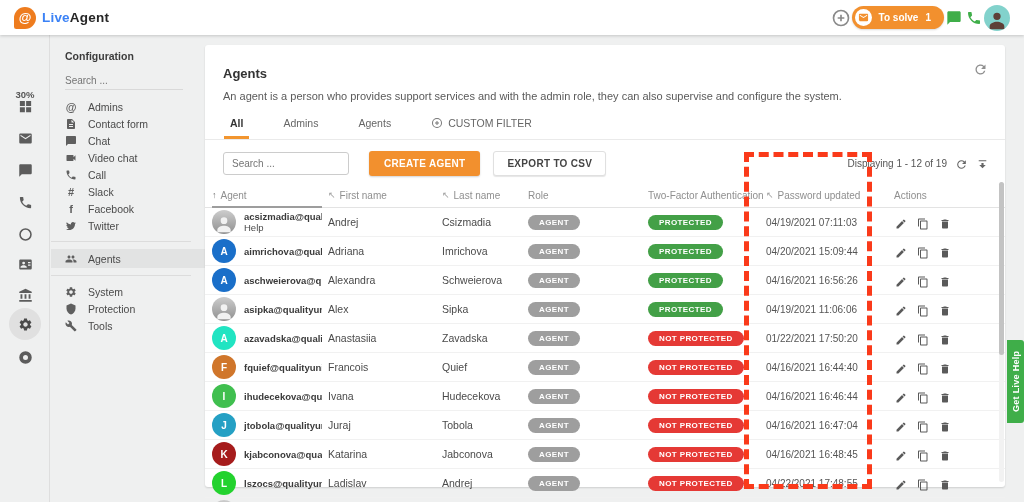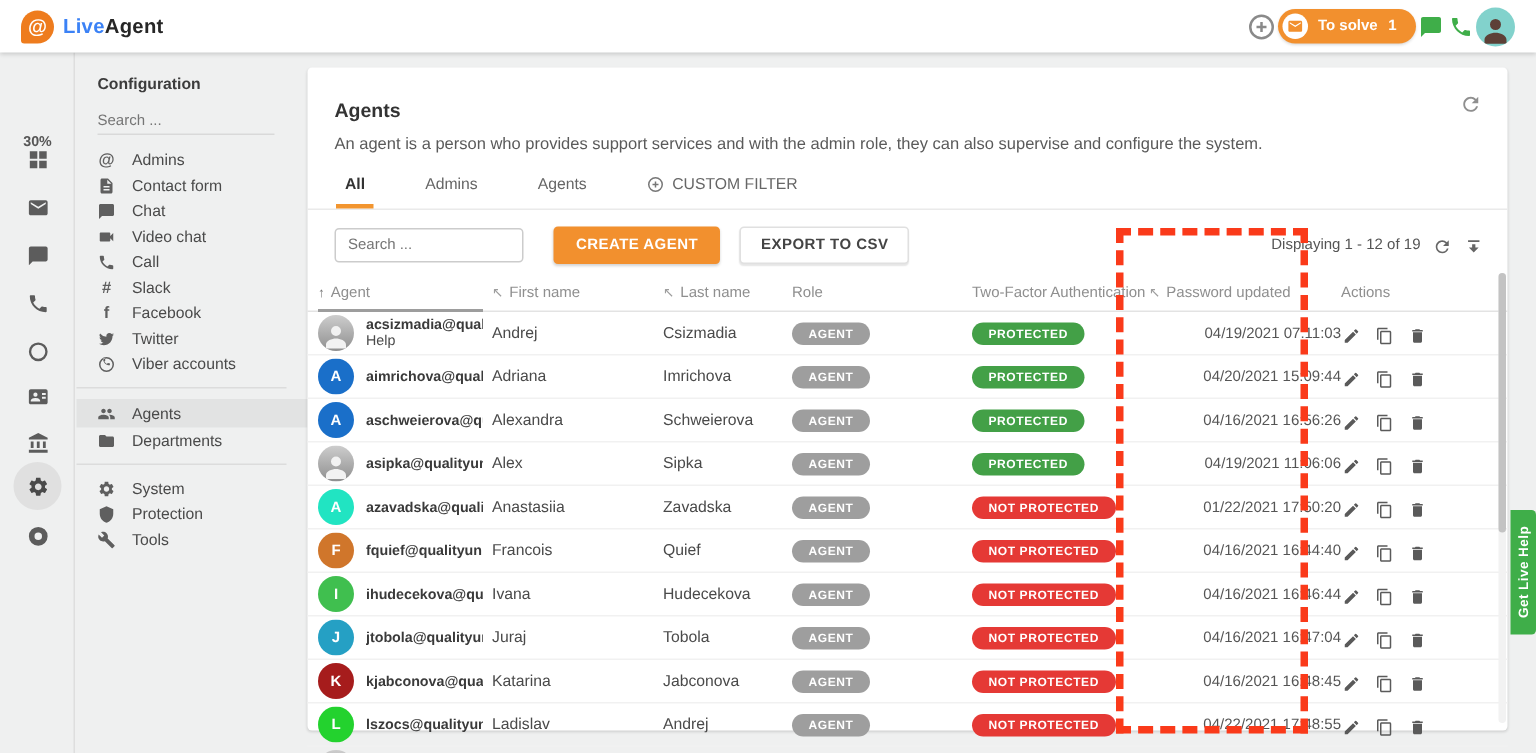--- a/index.html
+++ b/index.html
@@ -125,21 +125,21 @@
   .agent-text { overflow:hidden; }
   .agent-email { font-size:9.5px; font-weight:bold; color:#3a3a3a; white-space:nowrap; overflow:hidden; }
   .agent-sub { font-size:9.5px; color:#4a4a4a; }
   .pill {
     display:inline-block; border-radius:10px; color:#fff; font-size:8px; font-weight:bold;
     padding:3px 11px; letter-spacing:.4px; white-space:nowrap;
   }
   .role-AGENT { background:#9e9e9e; }
   .tfa-PROTECTED { background:#43a047; }
   .tfa-NOT { background:#e53935; }
-  .date-cell { font-size:10px; color:#555;text-align:right; }
+  .date-cell { font-size:10px; color:#555; }
   .actions-cell { display:flex; gap:9px; align-items:center; }
   .action-btn { background:none; border:none; padding:0; color:#5a5a5a; cursor:pointer; width:13px; height:13px; }
 
   
   .v-scrollbar { position:absolute; right:1px; top:137px; bottom:5px; width:5px; background:#f2f2f2; border-radius:3px; }
   .v-scrollbar .thumb { position:absolute; top:0; width:5px; height:173px; background:#c3c3c3; border-radius:3px; cursor:pointer; }
 
   
   .highlight-box {
     position:absolute; left:744px; top:152px; width:128px; height:337px;
@@ -281,40 +281,28 @@
         <div class="conf-item">
           <span class="fb-glyph">f</span>
           <span>Facebook</span>
         </div>
         <div class="conf-item">
           <svg class="icon" width="12" height="12" viewBox="0 0 24 24">
             <path d="M22 5.9c-.7.3-1.5.6-2.3.7.8-.5 1.5-1.3 1.8-2.2-.8.5-1.7.8-2.6 1A4.1 4.1 0 0 0 11.8 9 11.6 11.6 0 0 1 3.4 4.7a4.1 4.1 0 0 0 1.3 5.5c-.7 0-1.3-.2-1.9-.5v.1c0 2 1.4 3.6 3.3 4-.6.2-1.3.2-1.9.1.5 1.6 2 2.8 3.8 2.8A8.3 8.3 0 0 1 2 18.4a11.7 11.7 0 0 0 6.3 1.8c7.5 0 11.7-6.3 11.7-11.7v-.5c.8-.6 1.5-1.3 2-2.1z"></path>
           </svg>
           <span>Twitter</span>
         </div>
-        <div class="conf-item">
-          <svg class="icon" width="12" height="12" viewBox="0 0 24 24">
-            <path d="M12 2a10 10 0 1 0 0 20 10 10 0 0 0 0-20zm0 2a8 8 0 1 1 0 16 8 8 0 0 1 0-16zm-2.7 3.9c.7 1.4 1.9 2.6 3.3 3.3l1.1-1.1c.14-.14.34-.18.51-.12.56.18 1.16.28 1.79.28.28 0 .5.22.5.5v1.75c0 .28-.22.5-.5.5-4.7 0-8.5-3.8-8.5-8.5 0-.28.22-.5.5-.5H9.7c.28 0 .5.22.5.5 0 .63.1 1.23.28 1.79.06.17.02.37-.12.51l-1.06 1.09z"></path>
-          </svg>
-          <span>Viber accounts</span>
-        </div>
       </div>
       <div class="conf-divider"></div>
       <div class="conf-group">
         <div class="conf-item selected">
           <svg class="icon" width="12" height="12" viewBox="0 0 24 24">
             <path d="M16 11c1.66 0 2.99-1.34 2.99-3S17.66 5 16 5c-1.66 0-3 1.34-3 3s1.34 3 3 3zm-8 0c1.66 0 2.99-1.34 2.99-3S9.66 5 8 5C6.34 5 5 6.34 5 8s1.34 3 3 3zm0 2c-2.33 0-7 1.17-7 3.5V19h14v-2.5c0-2.33-4.67-3.5-7-3.5zm8 0c-.29 0-.62.02-.97.05 1.16.84 1.97 1.97 1.97 3.45V19h6v-2.5c0-2.33-4.67-3.5-7-3.5z"></path>
           </svg>
           <span>Agents</span>
-        </div>
-        <div class="conf-item">
-          <svg class="icon" width="12" height="12" viewBox="0 0 24 24">
-            <path d="M10 4H4c-1.1 0-2 .9-2 2v12c0 1.1.9 2 2 2h16c1.1 0 2-.9 2-2V8c0-1.1-.9-2-2-2h-8l-2-2z"></path>
-          </svg>
-          <span>Departments</span>
         </div>
       </div>
       <div class="conf-divider"></div>
       <div class="conf-group">
         <div class="conf-item">
           <svg class="icon" width="12" height="12" viewBox="0 0 24 24">
             <path d="M19.14 12.94c.04-.3.06-.61.06-.94s-.02-.64-.07-.94l2.03-1.58c.18-.14.23-.41.12-.61l-1.92-3.32c-.12-.22-.37-.29-.59-.22l-2.39.96c-.5-.38-1.03-.7-1.62-.94l-.36-2.54c-.04-.24-.24-.41-.48-.41h-3.84c-.24 0-.43.17-.47.41l-.36 2.54c-.59.24-1.13.57-1.62.94l-2.39-.96c-.22-.08-.47 0-.59.22L2.74 8.87c-.12.21-.08.47.12.61l2.03 1.58c-.05.3-.09.63-.09.94s.02.64.07.94l-2.03 1.58c-.18.14-.23.41-.12.61l1.92 3.32c.12.22.37.29.59.22l2.39-.96c.5.38 1.03.7 1.62.94l.36 2.54c.05.24.24.41.48.41h3.84c.24 0 .44-.17.47-.41l.36-2.54c.59-.24 1.13-.56 1.62-.94l2.39.96c.22.08.47 0 .59-.22l1.92-3.32c.12-.22.07-.47-.12-.61l-2.01-1.58zM12 15.6c-1.98 0-3.6-1.62-3.6-3.6s1.62-3.6 3.6-3.6 3.6 1.62 3.6 3.6-1.62 3.6-3.6 3.6z"></path>
           </svg>
           <span>System</span>
         </div>

